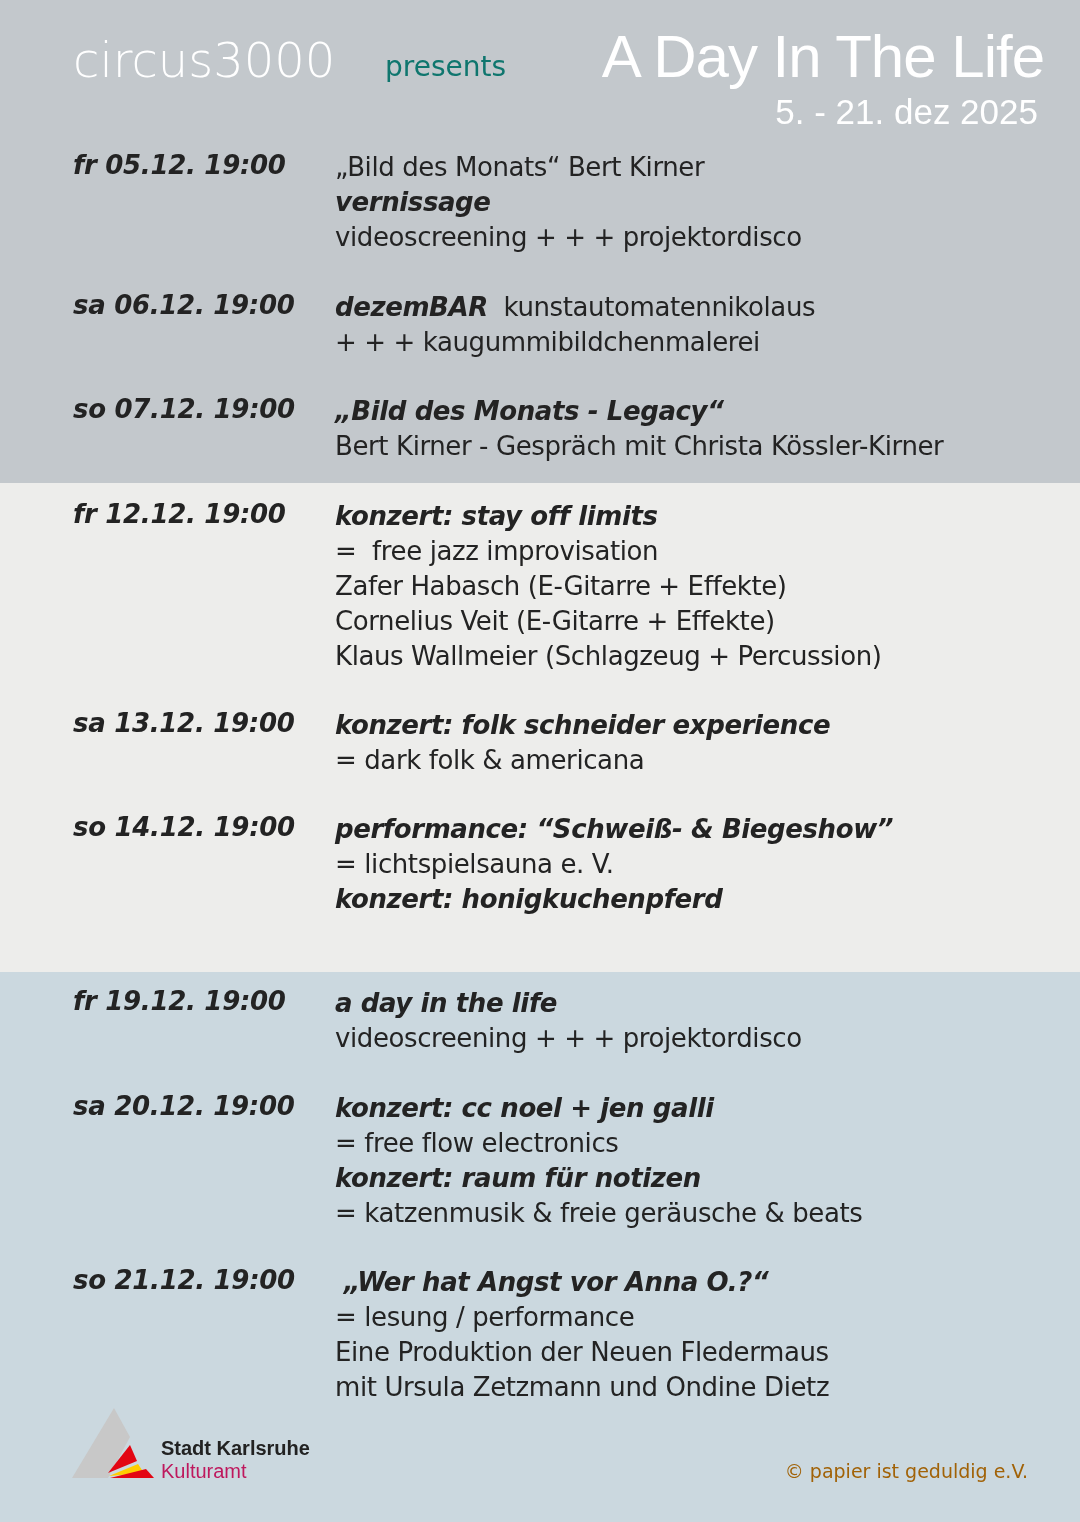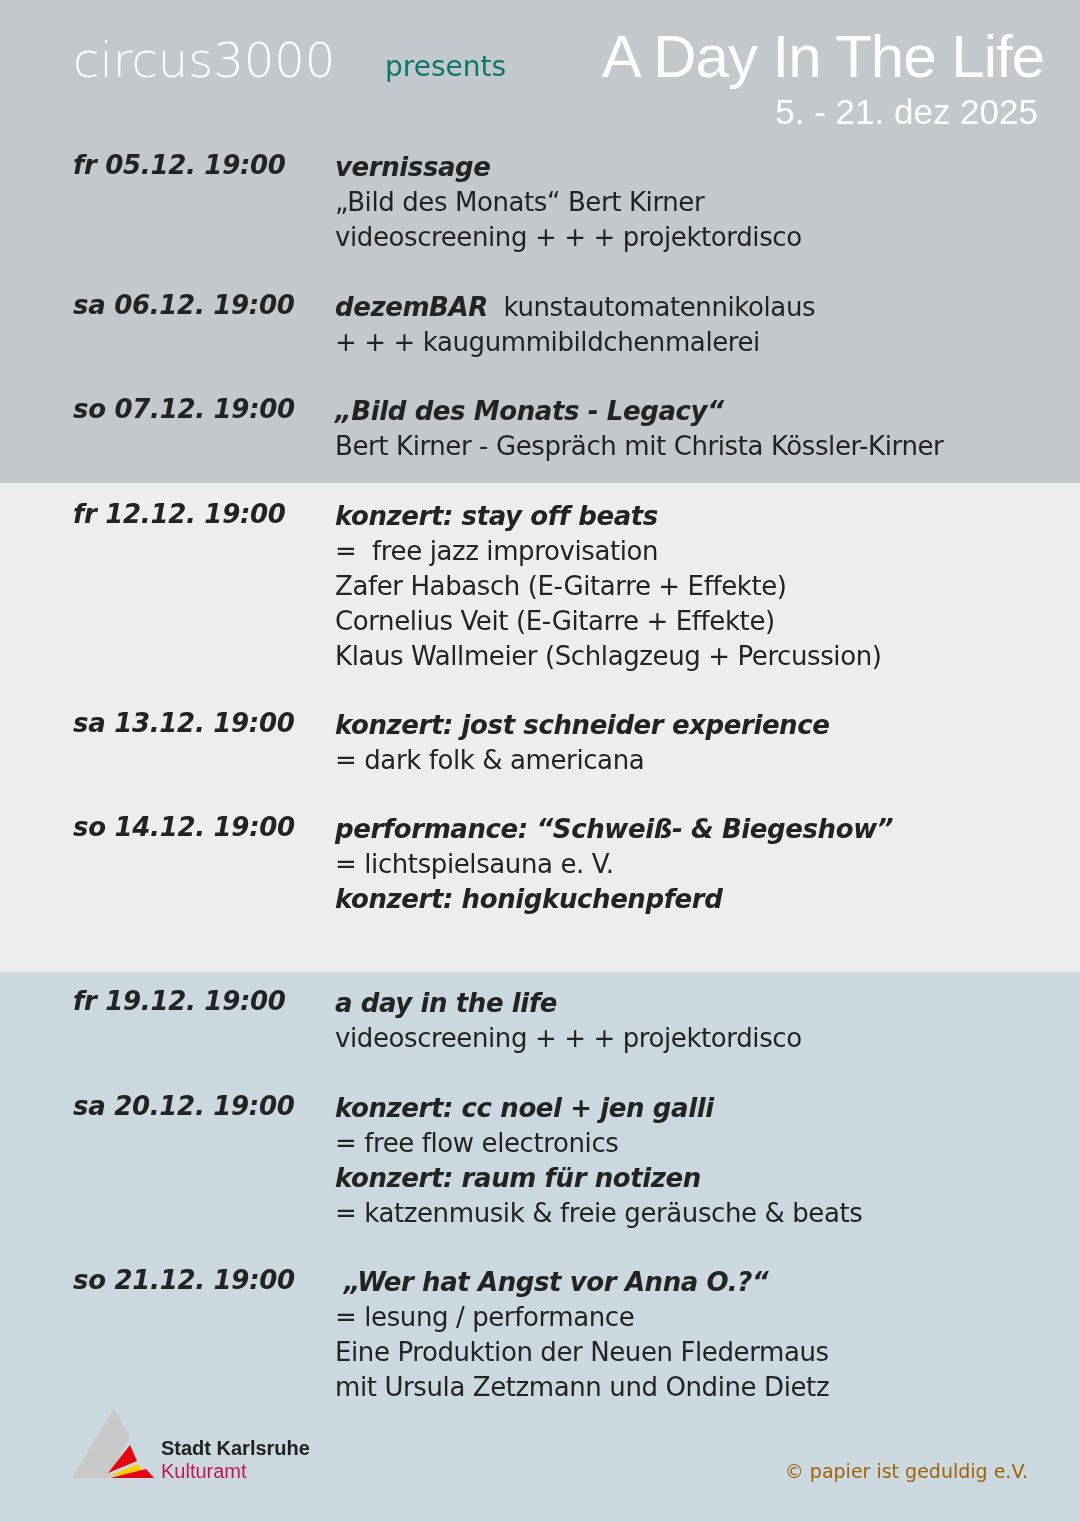--- a/index.html
+++ b/index.html
@@ -71,22 +71,22 @@
 <div class="band band-3"></div>
 
 <div class="brand">circus3000</div>
 <div class="presents">presents</div>
 <div class="title">A Day In The Life</div>
 <div class="daterange">5. - 21. dez 2025</div>
 
 <div class="event" style="top:150px">
   <div class="ev-date">fr 05.12. 19:00</div>
   <div class="ev-body">
+    <div class="ln">„Bild des Monats“ Bert Kirner</div>
     <div class="ln b">vernissage</div>
-    <div class="ln">„Bild des Monats“ Bert Kirner</div>
     <div class="ln">videoscreening + + + projektordisco</div>
   </div>
 </div>
 
 <div class="event" style="top:290px">
   <div class="ev-date">sa 06.12. 19:00</div>
   <div class="ev-body">
     <div class="ln"><span class="b">dezemBAR</span><span style="white-space:pre">  kunstautomatennikolaus</span></div>
     <div class="ln">+ + + kaugummibildchenmalerei</div>
   </div>
@@ -96,32 +96,32 @@
   <div class="ev-date">so 07.12. 19:00</div>
   <div class="ev-body">
     <div class="ln b">„Bild des Monats - Legacy“</div>
     <div class="ln">Bert Kirner - Gespräch mit Christa Kössler-Kirner</div>
   </div>
 </div>
 
 <div class="event" style="top:499px">
   <div class="ev-date">fr 12.12. 19:00</div>
   <div class="ev-body">
-    <div class="ln b">konzert: stay off beats</div>
+    <div class="ln b">konzert: stay off limits</div>
     <div class="ln" style="white-space:pre">=  free jazz improvisation</div>
     <div class="ln">Zafer Habasch (E-Gitarre + Effekte)</div>
     <div class="ln">Cornelius Veit (E-Gitarre + Effekte)</div>
     <div class="ln">Klaus Wallmeier (Schlagzeug + Percussion)</div>
   </div>
 </div>
 
 <div class="event" style="top:708px">
   <div class="ev-date">sa 13.12. 19:00</div>
   <div class="ev-body">
-    <div class="ln b">konzert: jost schneider experience</div>
+    <div class="ln b">konzert: folk schneider experience</div>
     <div class="ln">= dark folk &amp; americana</div>
   </div>
 </div>
 
 <div class="event" style="top:812px">
   <div class="ev-date">so 14.12. 19:00</div>
   <div class="ev-body">
     <div class="ln b">performance: “Schweiß- &amp; Biegeshow”</div>
     <div class="ln">= lichtspielsauna e. V.</div>
     <div class="ln b">konzert: honigkuchenpferd</div>

